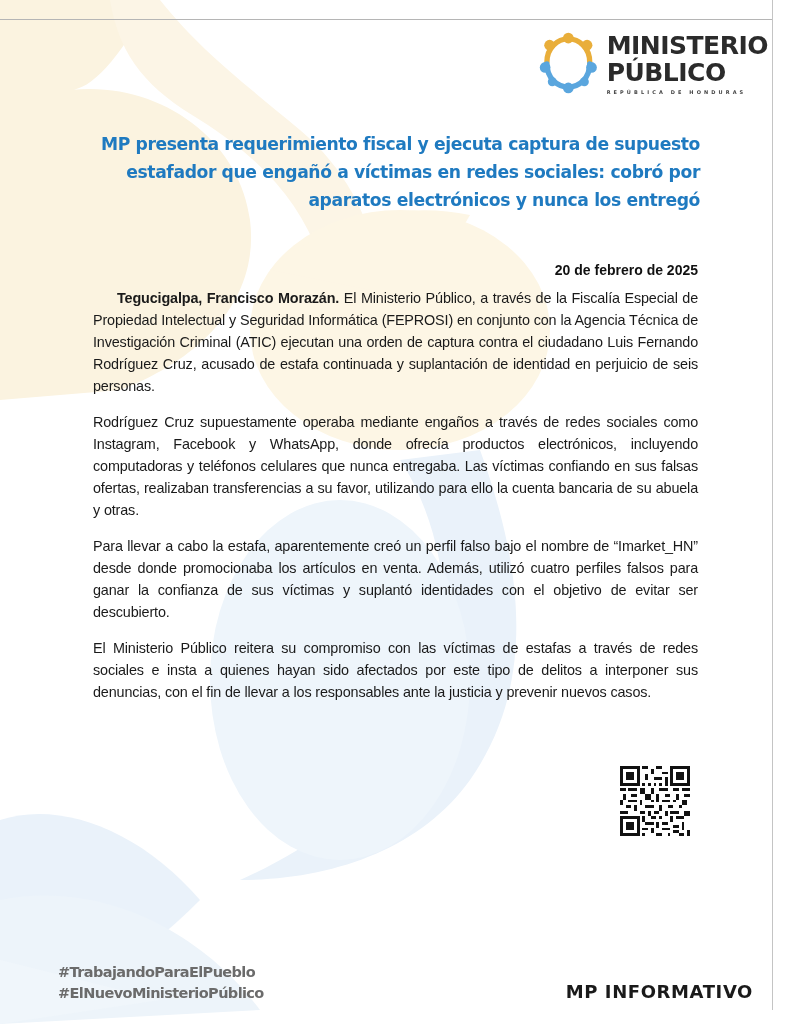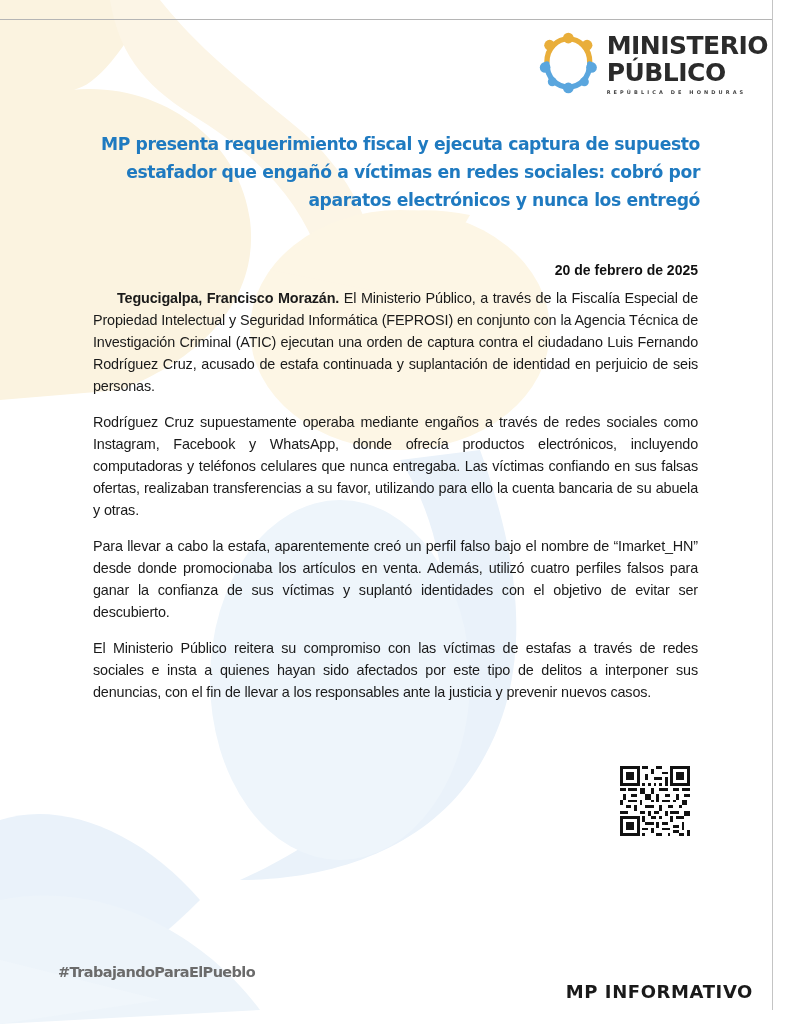--- a/index.html
+++ b/index.html
@@ -163,16 +163,17 @@
         <rect x="24" y="23" width="1" height="2"></rect>
       <rect x="8" y="24" width="1" height="1"></rect>
         <rect x="13" y="24" width="2" height="1"></rect>
         <rect x="17" y="24" width="1" height="1"></rect>
         <rect x="21" y="24" width="2" height="1"></rect>
     </g>
   </svg>
 
   <div class="hashtags">
     <div class="hashtag">#TrabajandoParaElPueblo</div>
+    <div class="hashtag">#ElNuevoMinisterioPúblico</div>
   </div>
 
   <div class="footer-brand">MP INFORMATIVO</div>
 </div>
 
 </body></html>

